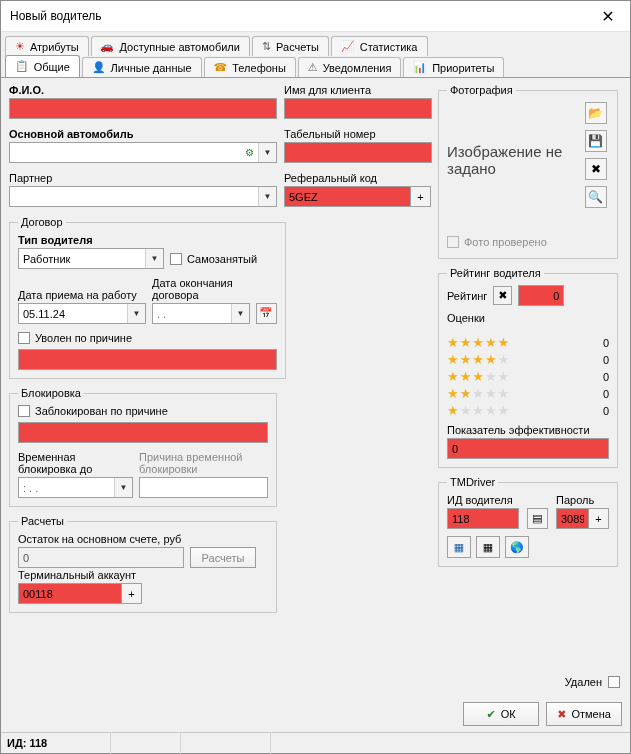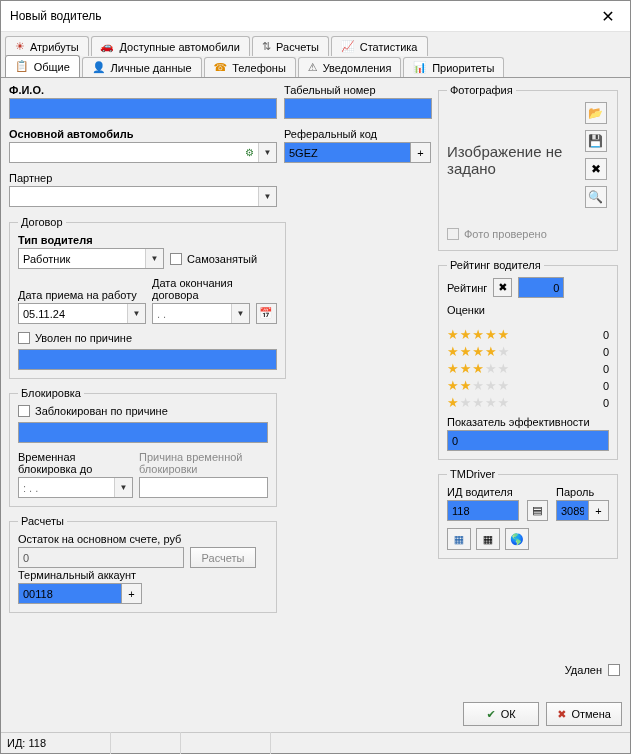--- a/index.html
+++ b/index.html
@@ -112,21 +112,21 @@
     font-size: 11px;
     margin-bottom: 2px;
     color: #000;
   }
   label.fld.bold { font-weight: bold; }
   input.tb {
     width: 100%;
     height: 21px;
     box-sizing: border-box;
     border: 1px solid #a0a0a0;
-    background: #3b82f6;
+    background: #ef4444;
     font-family: "Liberation Sans", sans-serif;
     font-size: 11px;
     padding: 1px 4px;
     color: #000;
   }
   input.tb:disabled, input.tb.readonly {
     background: #f0f0f0;
     color: #555;
   }
   .row { margin-bottom: 9px; }
@@ -303,28 +303,29 @@
     font-size: 11px;
     flex: none;
   }
   .statusbar .cell {
     height: 19px;
     display: flex;
     align-items: center;
     padding: 12px 6px;
     border-right: 1px solid #d4d4d4;
     box-sizing: border-box;
+    font-weight: bold;
   }
   .statusbar .cell.c1 { width: 110px; }
   .statusbar .cell.c2 { width: 70px; }
   .statusbar .cell.c3 { width: 90px; }
   .deleted-row {
     position: absolute;
     right: 10px;
-    bottom: 56px;
+    bottom: 44px;
     display: flex;
     align-items: center;
     gap: 6px;
     font-size: 11px;
   }
 </style>
 </head>
 <body>
 
 <div class="window">
@@ -485,20 +486,24 @@
             <input class="tb" type="text" style="width: 104px;" value="00118">
             <div class="sqbtn" style="height:21px;width:21px;margin-left:-1px;">
               <span>+</span>
             </div>
           </div>
         </div>
       </fieldset>
     </div>
 
     <div class="col-mid">
+      <div class="row">
+        <label class="fld">Имя для клиента</label>
+        <input class="tb" type="text" value="" style="">
+      </div>
       <div class="row">
         <label class="fld">Табельный номер</label>
         <input class="tb" type="text" value="" style="">
       </div>
       <div class="row">
         <label class="fld">Реферальный код</label>
         <div class="flexrow" style="gap:0;">
           <input class="tb" type="text" style="width: 127px;" value="5GEZ">
           <div class="sqbtn" style="height:21px;width:21px;margin-left:-1px;">
             <span>+</span>
@@ -513,21 +518,21 @@
         <legend>Фотография</legend>
         <div class="photo-area">
           <div class="photo-box">Изображение не задано</div>
           <div class="photo-tools">
             <div class="tool">📂</div>
             <div class="tool">💾</div>
             <div class="tool">✖</div>
             <div class="tool">🔍</div>
           </div>
         </div>
-        <label class="chk" style="margin-top:10px;color:#8d8d8d;">
+        <label class="chk" style="margin-top:18px;color:#8d8d8d;">
           <span class="box dis"></span>
           <span>Фото проверено</span>
         </label>
       </fieldset>
 
       <fieldset class="grp">
         <legend>Рейтинг водителя</legend>
         <div class="flexrow" style="align-items:center;margin-bottom:6px;">
           <span>Рейтинг</span>
           <div class="sqbtn">✖</div>

